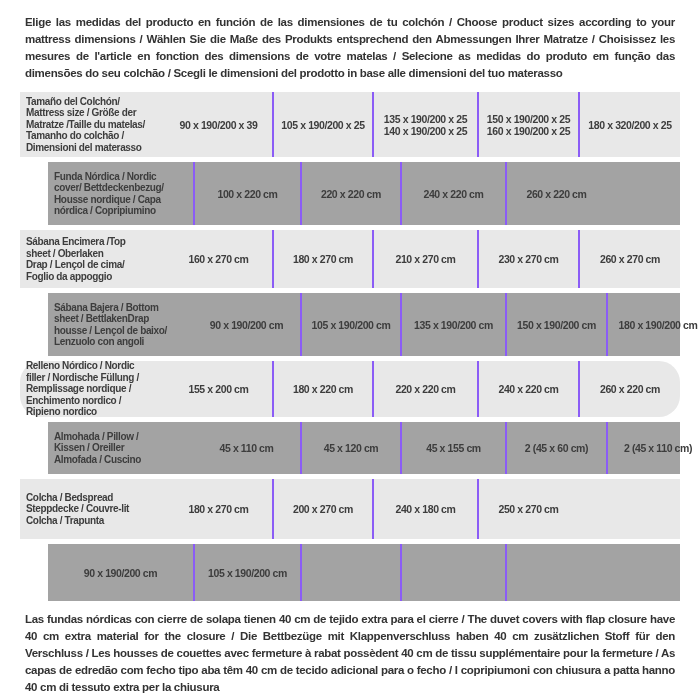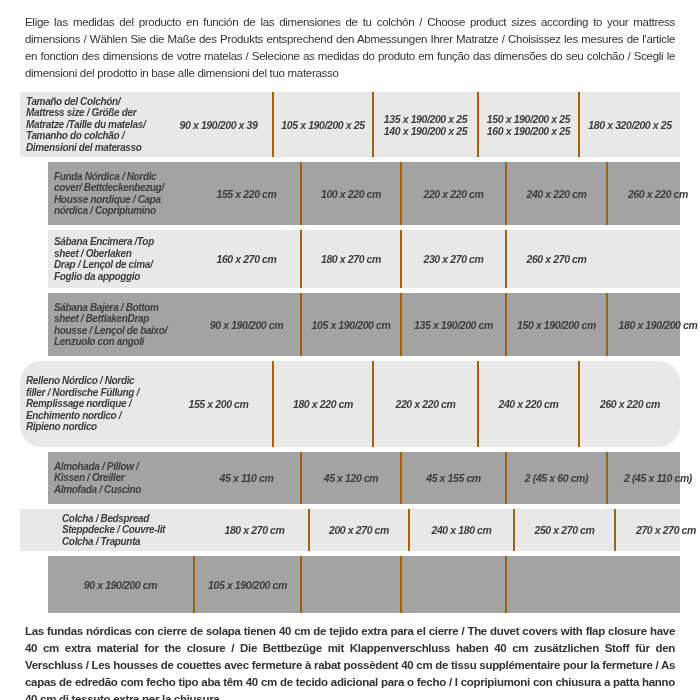--- a/index.html
+++ b/index.html
@@ -3,54 +3,53 @@
 <meta charset="utf-8">
 <style>
   html,body{margin:0;padding:0;}
   body{
     width:700px;height:700px;overflow:hidden;background:#ffffff;
     font-family:"Liberation Sans","DejaVu Sans",sans-serif;
     color:#3a3a3a;
   }
   .intro{
     margin:14px 25px 10px 25px;
-    font-size:11.5px;font-weight:normal;line-height:17px;
+    font-size:11.5px;font-weight:bold;line-height:17px;
     letter-spacing:-0.3px;text-align:justify;color:#333;
   }
   .sizes-table{
     display:flex;flex-direction:column;gap:5px;
     margin:0 20px;
   }
   .trow{
     display:grid;
     grid-template-columns:145px 107px 100px 105px 101px 102px;
   }
   .trow.odd{background:#e8e8e8;}
   .trow.even{background:#a3a3a3;margin-left:28px;}
   .r1{height:65px;}
   .r2{height:63px;}
-  .r3{height:58px;margin-left:28px;}
+  .r3{height:58px;}
   .r4{height:63px;}
-  .r5{height:86px;border-radius:21px;}
+  .r5{height:56px;border-radius:21px;}
   .r6{height:52px;}
-  .r7{height:42px;padding-left:36px;}
+  .r7{height:60px;}
   .r8{height:57px;}
   .cell{
     display:flex;align-items:center;justify-content:center;
     font-weight:bold;font-size:10.5px;letter-spacing:-0.4px;
     text-align:center;white-space:pre-line;color:#3d3d3d;
     overflow:hidden;
-    font-style:italic;
   }
   .cell.label{
     justify-content:flex-start;text-align:left;
     font-size:10px;line-height:11.5px;letter-spacing:-0.35px;
     padding-left:6px;padding-right:2px;
   }
-  .cell.sep{border-left:2px solid #a16207;}
+  .cell.sep{border-left:2px solid #8b5cf6;}
   .footnote{
     margin:10px 25px 0 25px;
     font-size:11.5px;font-weight:bold;line-height:17px;
     letter-spacing:-0.3px;text-align:justify;color:#333;
   }
 </style>
 </head>
 <body>
 
 <div class="intro">Elige las medidas del producto en función de las dimensiones de tu colchón / Choose product sizes according to your mattress dimensions / Wählen Sie die Maße des Produkts entsprechend den Abmessungen Ihrer Matratze / Choisissez les mesures de l'article en fonction des dimensions de votre matelas / Selecione as medidas do produto em função das dimensões do seu colchão / Scegli le dimensioni del prodotto in base alle dimensioni del tuo materasso</div>
@@ -70,34 +69,34 @@
     <div class="cell sep">150 x 190/200 x 25
 160 x 190/200 x 25</div>
     <div class="cell sep">180 x 320/200 x 25</div>
   </div>
 
   <div class="trow r2 even">
     <div class="cell label">Funda Nórdica /  Nordic
 cover/ Bettdeckenbezug/
 Housse nordique  / Capa
 nórdica / Copripiumino</div>
-    <div class="cell">155 x 220 cm</div>
     <div class="cell sep">100 x 220 cm</div>
     <div class="cell sep">220 x 220 cm</div>
     <div class="cell sep">240 x 220 cm</div>
     <div class="cell sep">260 x 220 cm</div>
   </div>
 
   <div class="trow r3 odd">
     <div class="cell label">Sábana Encimera /Top
 sheet / Oberlaken
 Drap / Lençol de cima/
 Foglio da appoggio</div>
     <div class="cell">160 x 270 cm</div>
     <div class="cell sep">180 x 270 cm</div>
+    <div class="cell sep">210 x 270 cm</div>
     <div class="cell sep">230 x 270 cm</div>
     <div class="cell sep">260 x 270 cm</div>
   </div>
 
   <div class="trow r4 even">
     <div class="cell label">Sábana Bajera / Bottom
 sheet / BettlakenDrap
 housse / Lençol de baixo/
 Lenzuolo con angoli</div>
     <div class="cell">90 x 190/200 cm</div>
@@ -132,21 +131,20 @@
   </div>
 
   <div class="trow r7 odd">
     <div class="cell label">Colcha / Bedspread
 Steppdecke / Couvre-lit
 Colcha / Trapunta</div>
     <div class="cell">180 x 270 cm</div>
     <div class="cell sep">200 x 270 cm</div>
     <div class="cell sep">240 x 180 cm</div>
     <div class="cell sep">250 x 270 cm</div>
-    <div class="cell sep">270 x 270 cm</div>
   </div>
 
   <div class="trow r8 even">
     <div class="cell">90 x 190/200 cm</div>
     <div class="cell sep">105 x 190/200 cm</div>
     <div class="cell sep"></div>
     <div class="cell sep"></div>
     <div class="cell sep"></div>
   </div>
 

